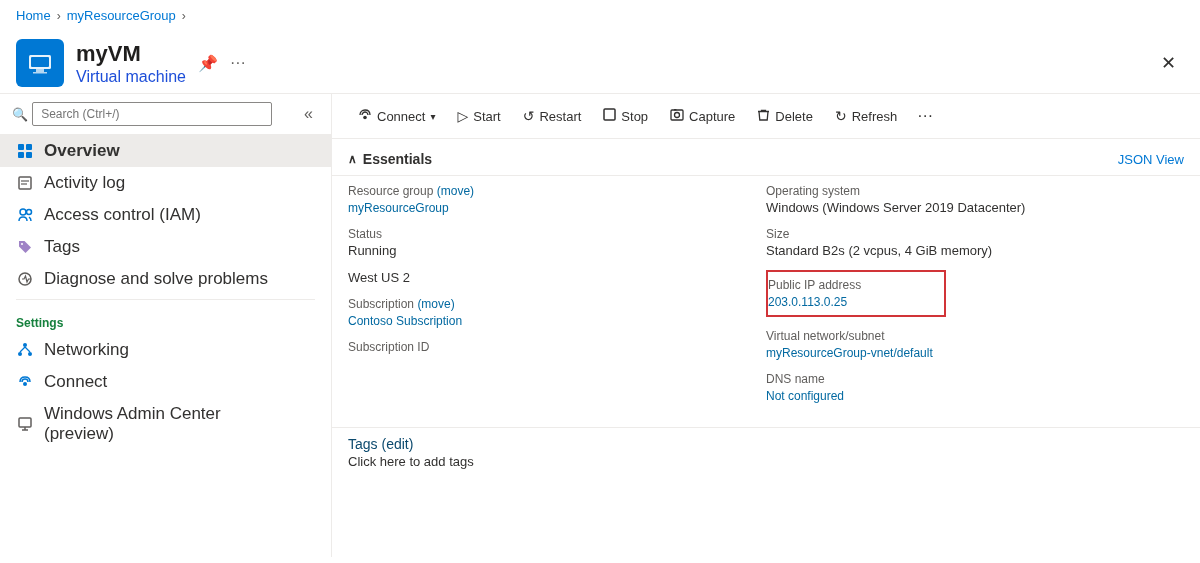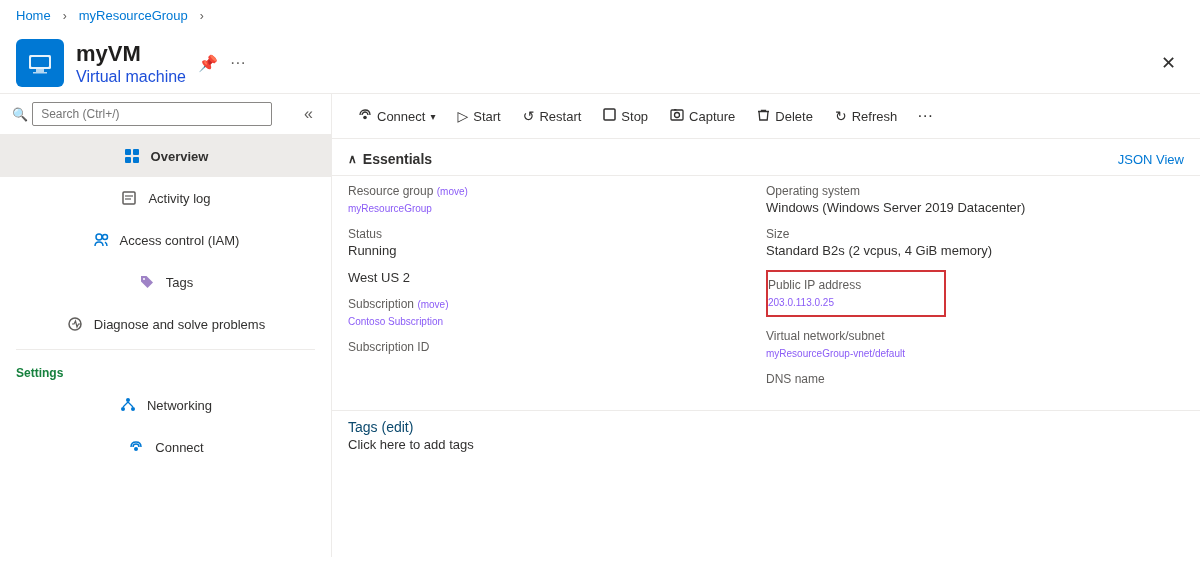--- a/index.html
+++ b/index.html
@@ -1,20 +1,20 @@
 <!DOCTYPE html>
 <html><head>
   <meta charset="utf-8">
   <style>
     * { box-sizing: border-box; margin: 0; padding: 0; }
     body { font-family: 'Segoe UI', Arial, sans-serif; font-size: 13px; color: #323130; background: #fff; }
 
     
     .breadcrumb {
-      display: flex; align-items: flex-end; gap: 12px;
+      display: flex; align-items: flex-end; gap: 6px;
       padding: 8px 16px;
       font-size: 13px;
       color: #0078d4;
     }
     .breadcrumb span { color: #605e5c; font-size: 12px; }
     .breadcrumb a { color: #0078d4; text-decoration: none; }
 
     
     .vm-header {
       display: flex; align-items: center; justify-content: space-between;
@@ -67,25 +67,24 @@
     }
     .sidebar-search .search-icon { color: #605e5c; font-size: 13px; }
     .collapse-btn {
       margin-left: auto;
       background: none; border: none; cursor: pointer;
       color: #605e5c; font-size: 16px; padding: 2px 6px;
     }
     .sidebar-scroll { flex: 1; overflow-y: auto; }
     .sidebar-item {
       display: flex; align-items: center; gap: 10px;
-      padding: 12px 16px;
+      padding: 6px 16px;
       cursor: pointer;
-      font-size: 13px;
+      font-size: 17px;
       color: #323130;
-      justify-content: center;
     }
     .sidebar-item.active { background: #edebe9; font-weight: 600; }
     .sidebar-item .item-icon { width: 18px; height: 18px; display: flex; align-items: center; justify-content: center; flex-shrink: 0; }
     .sidebar-section-header {
       padding: 12px 16px 4px 16px;
       font-size: 12px; font-weight: 700;
       color: #15803d;
     }
     .sidebar-divider { border: none; border-top: 1px solid #edebe9; margin: 4px 16px; }
 
@@ -139,21 +138,21 @@
     .essentials-field {
       margin-bottom: 12px;
     }
     .essentials-field .field-label {
       font-size: 12px; color: #605e5c; margin-bottom: 2px;
     }
     .essentials-field .field-value {
       font-size: 13px; color: #323130;
     }
     .essentials-field .field-link {
-      color: #8b5cf6; text-decoration: none; font-size: 10px;
+      color: #0369a1; text-decoration: none; font-size: 12px;
     }
 
     
     .public-ip-box {
       border: 2px solid #d13438;
       padding: 6px 0;
       display: inline-block;
       min-width: 180px;
     }
 
@@ -300,20 +299,31 @@
         <span class="item-icon icon-connect">
           <svg width="16" height="16" viewBox="0 0 16 16" fill="none">
             <path d="M3 8 C3 5 5 3 8 3 C11 3 13 5 13 8" stroke="#0078d4" stroke-width="1.5" fill="none"></path>
             <path d="M5 8 C5 6.3 6.3 5 8 5 C9.7 5 11 6.3 11 8" stroke="#0078d4" stroke-width="1.5" fill="none"></path>
             <circle cx="8" cy="10" r="2" fill="#0078d4"></circle>
           </svg>
         </span>
         <span>Connect</span>
       </div>
 
+      <div class="sidebar-item">
+        <span class="item-icon icon-windows">
+          <svg width="16" height="16" viewBox="0 0 16 16" fill="none">
+            <rect x="2" y="2" width="12" height="9" rx="1" stroke="#605e5c" stroke-width="1.5" fill="none"></rect>
+            <line x1="5" y1="14" x2="11" y2="14" stroke="#605e5c" stroke-width="1.5"></line>
+            <line x1="8" y1="11" x2="8" y2="14" stroke="#605e5c" stroke-width="1.5"></line>
+          </svg>
+        </span>
+        <span style="white-space:pre-line">Windows Admin Center
+(preview)</span>
+      </div>
     </div>
   </div>
 
   <div class="content">
 
     <div class="toolbar">
       <button class="toolbar-btn">
         <span class="btn-icon">
           <svg width="14" height="14" viewBox="0 0 14 14" fill="none">
             <path d="M2 7 C2 4 4 2 7 2 C10 2 12 4 12 7" stroke="#323130" stroke-width="1.3" fill="none"></path>
@@ -429,20 +439,21 @@
           </div>
         </div>
 
         <div class="essentials-field">
           <div class="field-label">Virtual network/subnet</div>
           <div class="field-value"><a class="field-link">myResourceGroup-vnet/default</a></div>
         </div>
 
         <div class="essentials-field">
           <div class="field-label">DNS name</div>
+          <div class="field-value"><a class="field-link">Not configured</a></div>
         </div>
 
       </div>
     </div>
 
     <div class="tags-section">
       <div class="field-label">Tags <a class="field-link">(edit)</a></div>
       <div><a class="field-link">Click here to add tags</a></div>
     </div>
 

